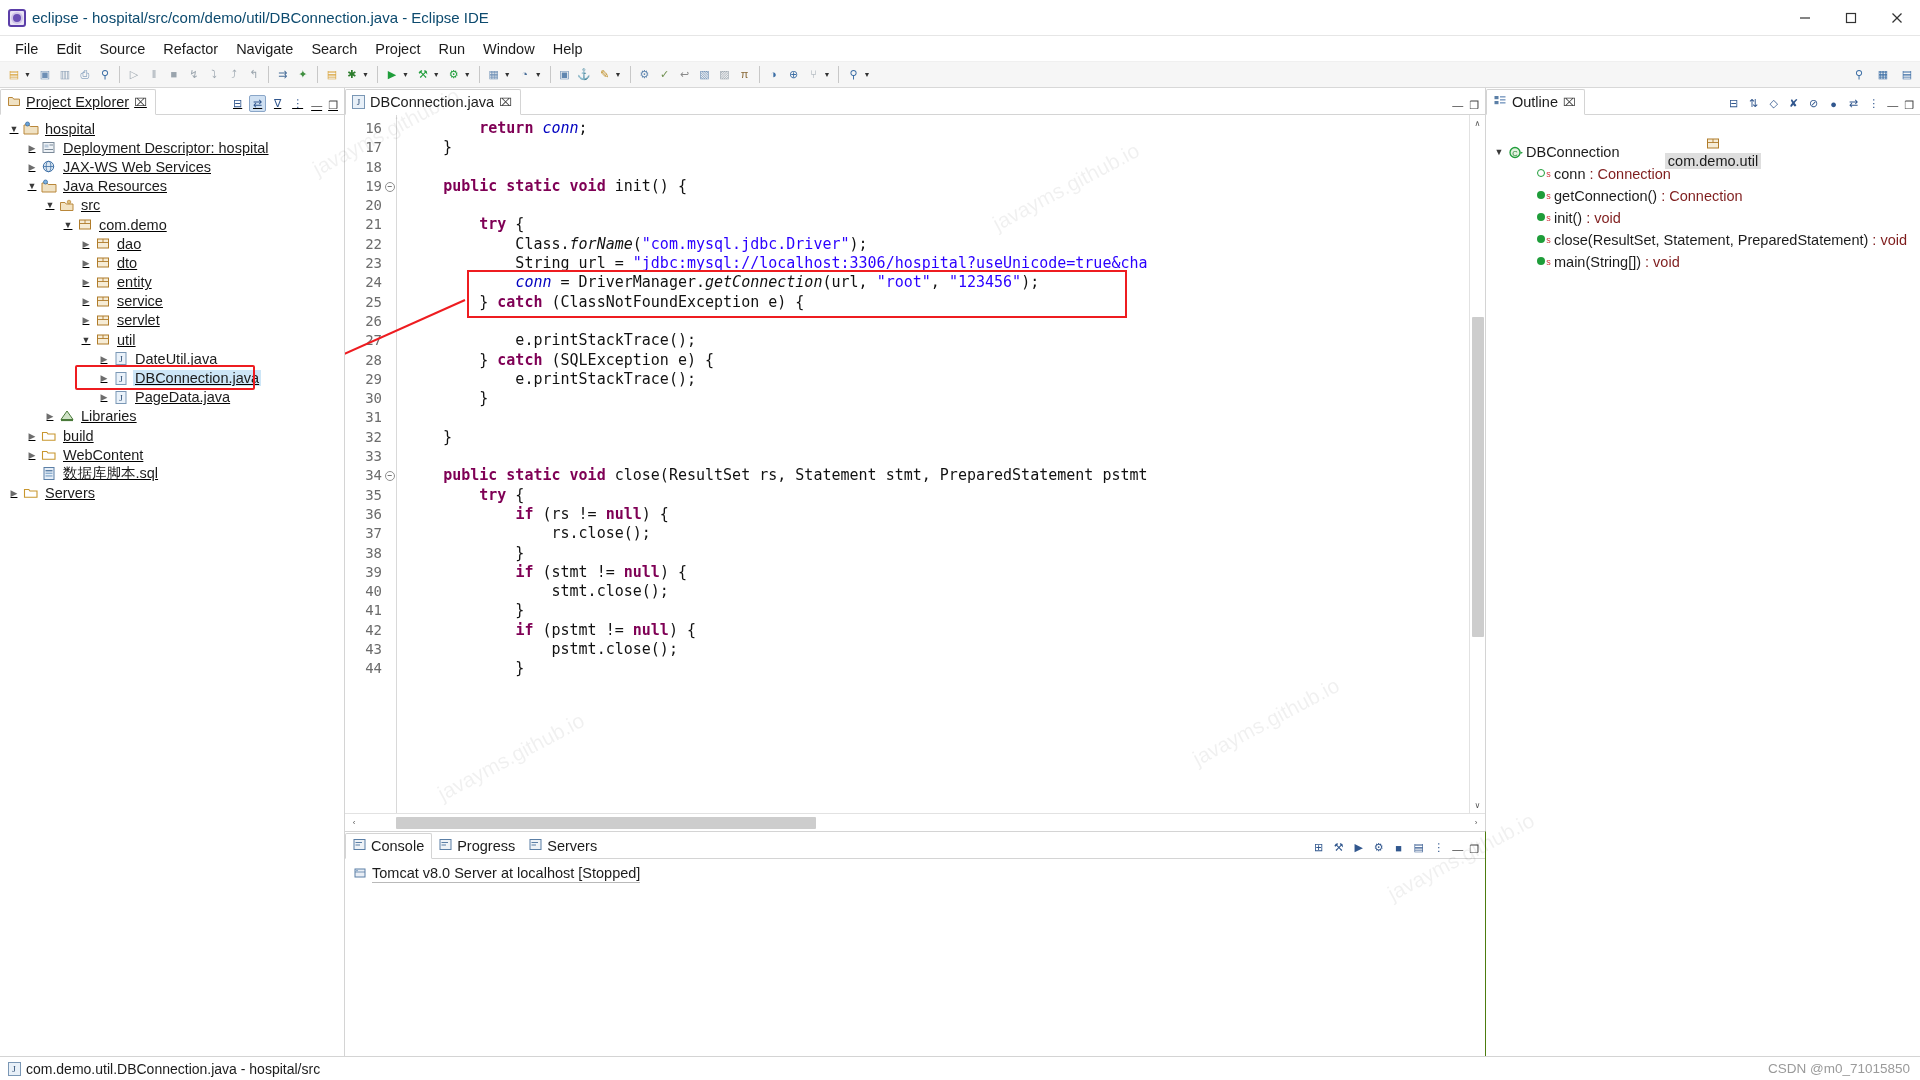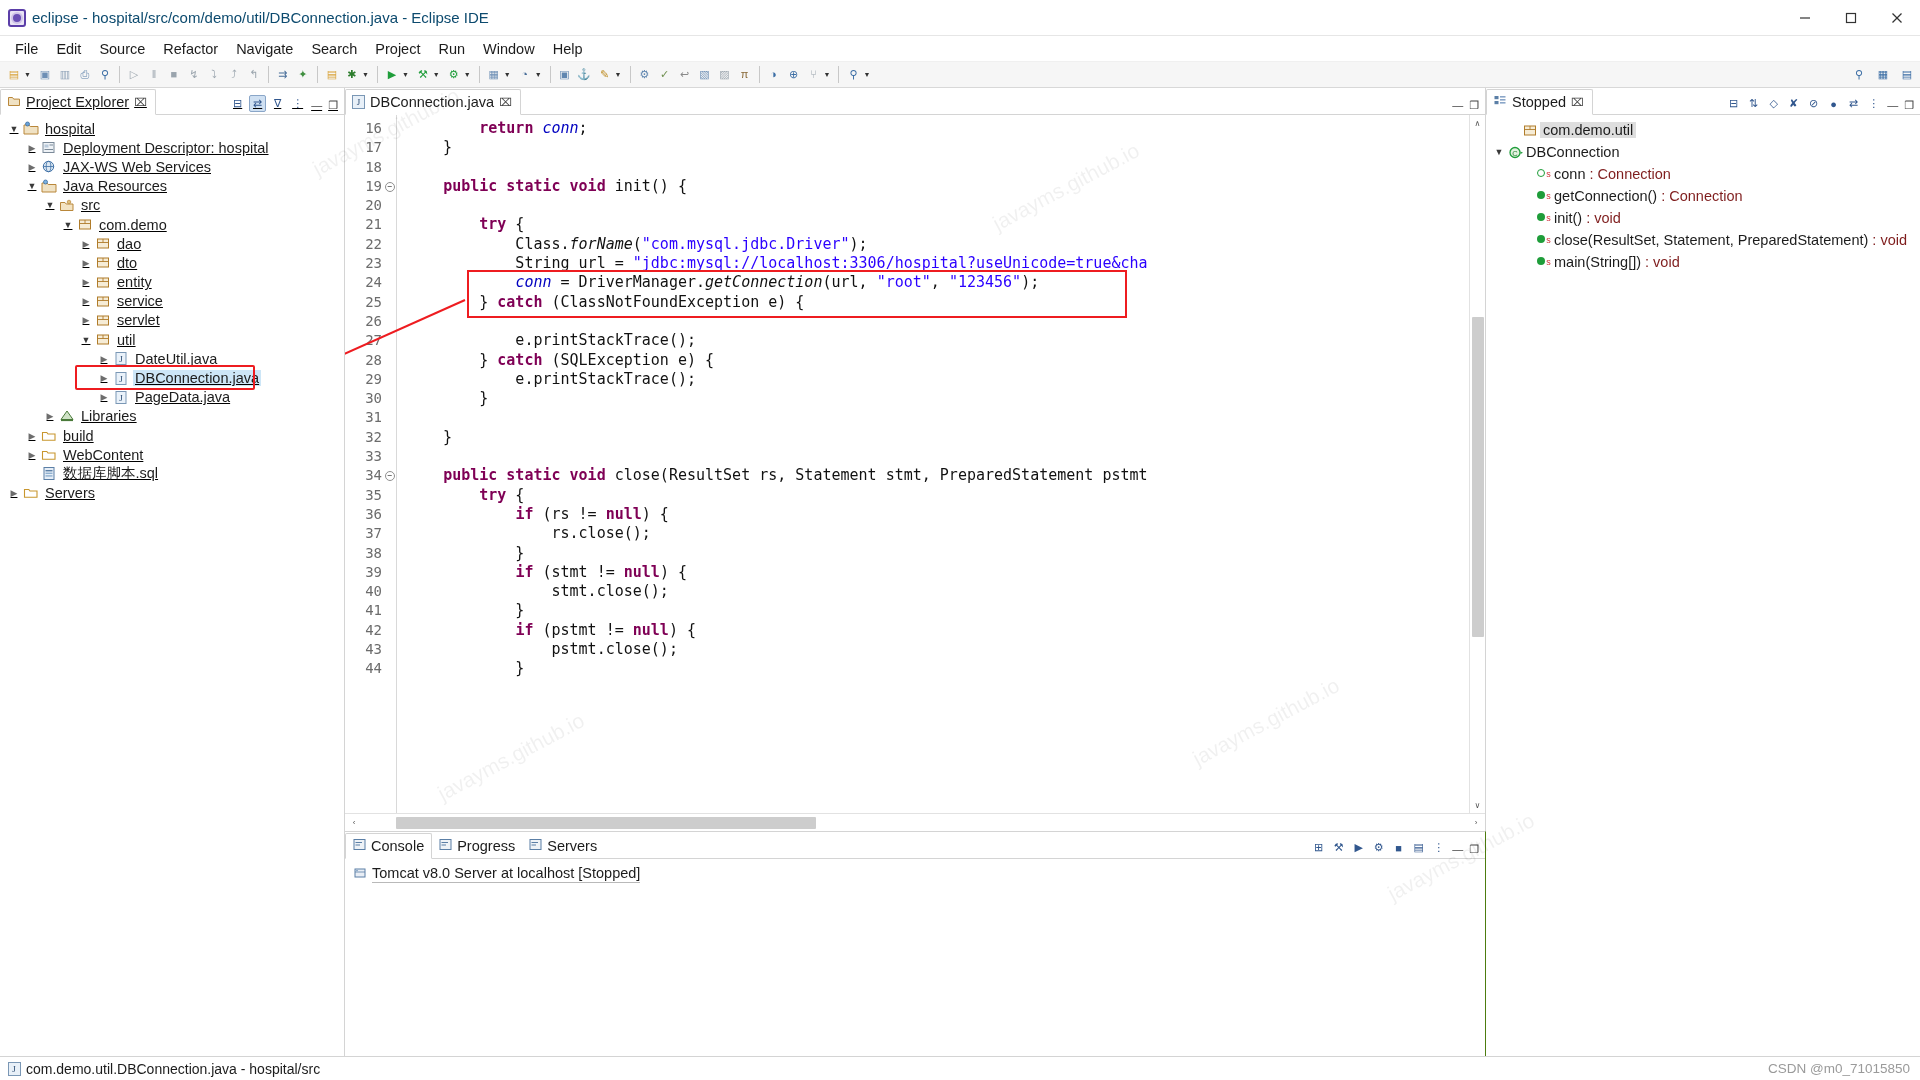--- a/index.html
+++ b/index.html
@@ -749,40 +749,40 @@
         <div class="view-tab">
           <span>
             <svg width="14" height="14" viewBox="0 0 14 14">
                 <rect x="1.5" y="2" width="4" height="3.2" fill="#5b7fa6"></rect>
                 <rect x="1.5" y="7" width="4" height="3.2" fill="#5b7fa6"></rect>
                 <rect x="7" y="2" width="5.5" height="1.6" fill="#8aa6c8"></rect>
                 <rect x="7" y="5" width="5.5" height="1.6" fill="#8aa6c8"></rect>
                 <rect x="7" y="8" width="5.5" height="1.6" fill="#8aa6c8"></rect>
               </svg>
           </span>
-          <span>Stopped</span>
+          <span>Outline</span>
           <span class="closeg">⌧</span>
         </div>
         <div class="view-tools" id="outline-tools">
             <span class="vtool">⊟</span>
             <span class="vtool">⇅</span>
             <span class="vtool">◇</span>
             <span class="vtool">✘</span>
             <span class="vtool">⊘</span>
             <span class="vtool">●</span>
             <span class="vtool">⇄</span>
             <span class="vtool">⋮</span>
           </div>
         <div class="minmax">
           <span>—</span>
           <span>❐</span>
         </div>
       </div>
       <div class="tree" id="outline-tree">
-          <div class="orow" style="padding-left: 20px;">
+          <div class="orow" style="padding-left: 20px; flex-direction: column;">
             <span class="oarrow"></span>
             <span class="oico">
               <svg width="15" height="13" viewBox="0 0 15 13">
                 <rect x="1.5" y="2" width="11" height="9" fill="#f6ecd6" stroke="#b07c2a" stroke-width="1"></rect>
                 <line x1="1.5" y1="5.5" x2="12.5" y2="5.5" stroke="#b07c2a" stroke-width="0.9"></line>
                 <line x1="7" y1="2" x2="7" y2="5.5" stroke="#b07c2a" stroke-width="0.9"></line>
               </svg>
             </span>
             <span class="osel"><span>com.demo.util</span></span>
           </div>

